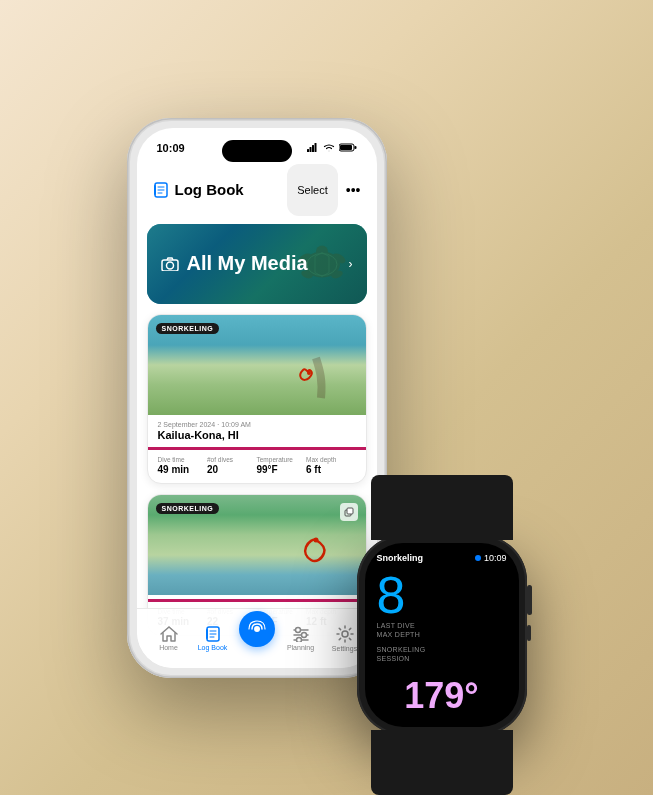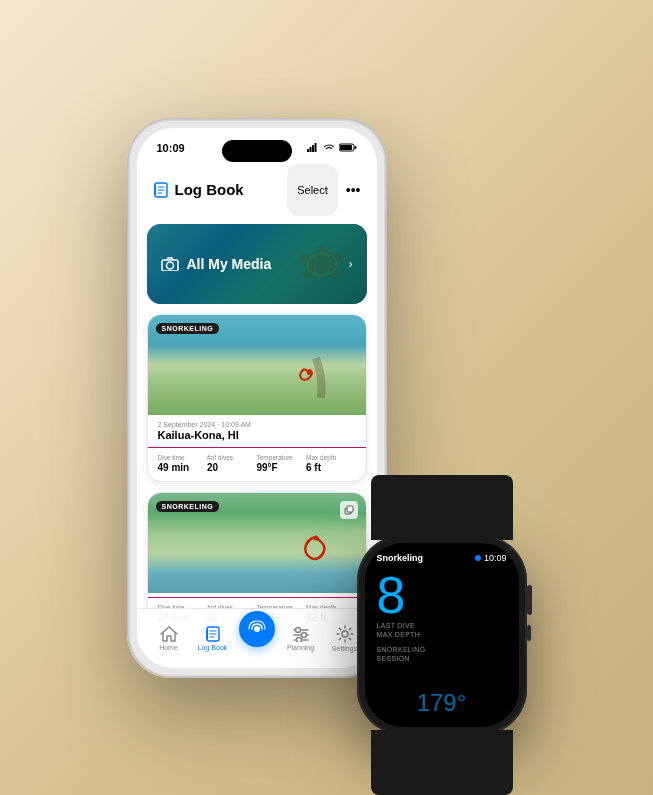--- a/index.html
+++ b/index.html
@@ -140,21 +140,21 @@
     .media-banner-content {
       position: absolute;
       inset: 0;
       display: flex;
       align-items: center;
       padding: 0 14px;
       gap: 8px;
     }
 
     .media-label {
-      font-size: 14px;
+      font-size: 20px;
       font-weight: 600;
       color: #fff;
     }
 
     .media-chevron {
       margin-left: auto;
       color: #fff;
       font-size: 12px;
     }
 
@@ -224,21 +224,21 @@
     .dive-location {
       font-size: 11px;
       font-weight: 700;
       color: #000;
     }
 
     .dive-stats {
       display: grid;
       grid-template-columns: repeat(4, 1fr);
       padding: 6px 10px 8px;
-      border-top: 1px solid #be185d;
+      border-top: 3px solid #be185d;
       margin-top: 4px;
     }
 
     .stat-item {
       display: flex;
       flex-direction: column;
       gap: 1px;
     }
 
     .stat-label {
@@ -418,23 +418,23 @@
 
     .watch-compass {
       flex: 1;
       display: flex;
       flex-direction: column;
       align-items: center;
       justify-content: flex-end;
     }
 
     .watch-heading {
-      font-size: 24px;
-      font-weight: 400;
-      color: #0369a1;
+      font-size: 36px;
+      font-weight: 700;
+      color: #f0abfc;
       letter-spacing: 0;
     }
 
     
     .route-svg {
       position: absolute;
     }
 
     
     .turtle-shape {

